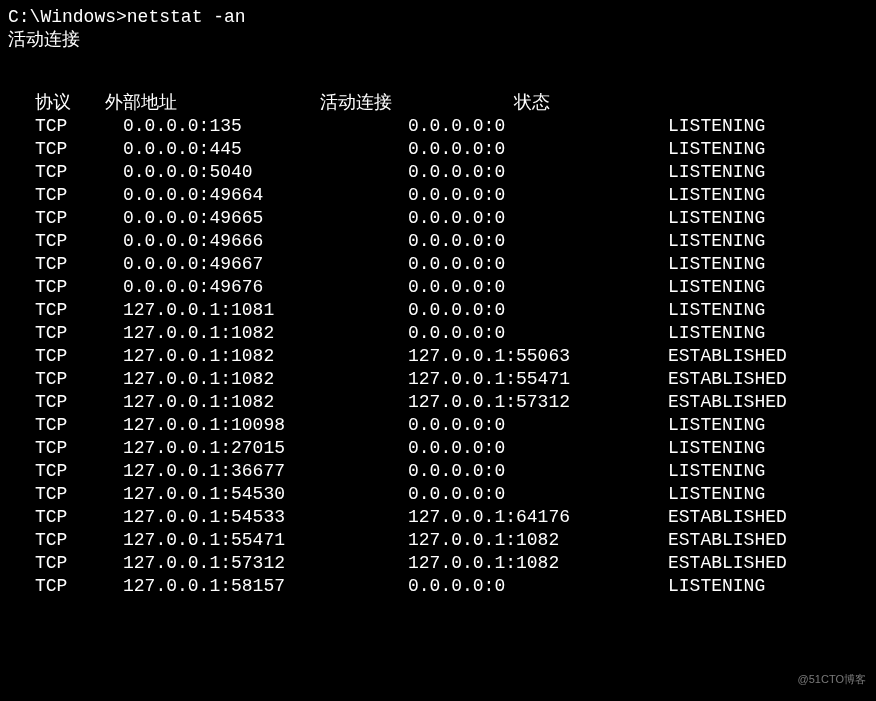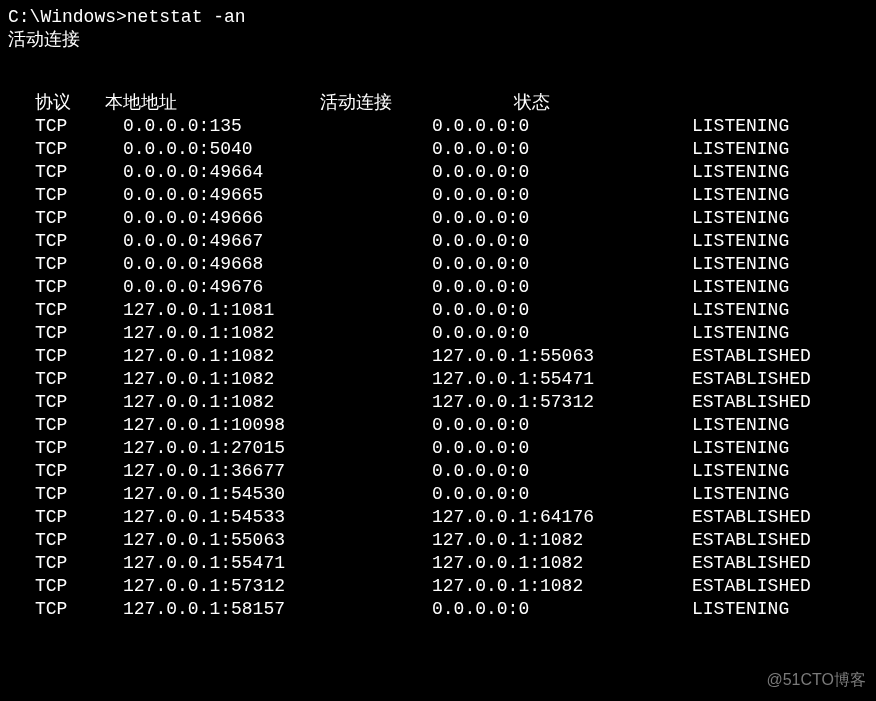--- a/index.html
+++ b/index.html
@@ -35,21 +35,20 @@
       width: 88px;
       font-family: Liberation Mono, monospace;
     }
     .col-local {
       display: inline-block;
       width: 285px;
     }
     .col-foreign {
       display: inline-block;
       width: 260px;
-      margin-left: 24px;
     }
     .col-state {
       display: inline-block;
     }
     .indent {
       display: inline-block;
       width: 27px;
     }
     .hdr-proto {
       display: inline-block;
@@ -61,51 +60,50 @@
     }
     .hdr-foreign {
       display: inline-block;
       width: 194px;
     }
     .watermark {
       position: absolute;
       right: 10px;
       bottom: 10px;
       color: #7a7a7a;
-      font-size: 16px;
+      font-size: 11px;
       font-family: sans-serif;
     }
   </style>
 </head>
 <body>
 
 <div class="prompt-line">C:\Windows&gt;netstat -an</div>
 
 <div class="section-title">活动连接</div>
 
-<div class="header-row"><span class="indent"></span><span class="hdr-proto">协议</span><span class="hdr-local">本地地址</span><span class="hdr-foreign">活动连接</span><span>状态</span></div>
+<div class="header-row"><span class="indent"></span><span class="hdr-proto">协议</span><span class="hdr-local">外部地址</span><span class="hdr-foreign">活动连接</span><span>状态</span></div>
 
 <div id="rows-container">
     <div class="data-row"><span class="indent"></span><span class="col-proto">TCP</span><span class="col-local">0.0.0.0:135</span><span class="col-foreign">0.0.0.0:0</span><span class="col-state">LISTENING</span></div>
+    <div class="data-row"><span class="indent"></span><span class="col-proto">TCP</span><span class="col-local">0.0.0.0:445</span><span class="col-foreign">0.0.0.0:0</span><span class="col-state">LISTENING</span></div>
     <div class="data-row"><span class="indent"></span><span class="col-proto">TCP</span><span class="col-local">0.0.0.0:5040</span><span class="col-foreign">0.0.0.0:0</span><span class="col-state">LISTENING</span></div>
     <div class="data-row"><span class="indent"></span><span class="col-proto">TCP</span><span class="col-local">0.0.0.0:49664</span><span class="col-foreign">0.0.0.0:0</span><span class="col-state">LISTENING</span></div>
     <div class="data-row"><span class="indent"></span><span class="col-proto">TCP</span><span class="col-local">0.0.0.0:49665</span><span class="col-foreign">0.0.0.0:0</span><span class="col-state">LISTENING</span></div>
     <div class="data-row"><span class="indent"></span><span class="col-proto">TCP</span><span class="col-local">0.0.0.0:49666</span><span class="col-foreign">0.0.0.0:0</span><span class="col-state">LISTENING</span></div>
     <div class="data-row"><span class="indent"></span><span class="col-proto">TCP</span><span class="col-local">0.0.0.0:49667</span><span class="col-foreign">0.0.0.0:0</span><span class="col-state">LISTENING</span></div>
-    <div class="data-row"><span class="indent"></span><span class="col-proto">TCP</span><span class="col-local">0.0.0.0:49668</span><span class="col-foreign">0.0.0.0:0</span><span class="col-state">LISTENING</span></div>
     <div class="data-row"><span class="indent"></span><span class="col-proto">TCP</span><span class="col-local">0.0.0.0:49676</span><span class="col-foreign">0.0.0.0:0</span><span class="col-state">LISTENING</span></div>
     <div class="data-row"><span class="indent"></span><span class="col-proto">TCP</span><span class="col-local">127.0.0.1:1081</span><span class="col-foreign">0.0.0.0:0</span><span class="col-state">LISTENING</span></div>
     <div class="data-row"><span class="indent"></span><span class="col-proto">TCP</span><span class="col-local">127.0.0.1:1082</span><span class="col-foreign">0.0.0.0:0</span><span class="col-state">LISTENING</span></div>
     <div class="data-row"><span class="indent"></span><span class="col-proto">TCP</span><span class="col-local">127.0.0.1:1082</span><span class="col-foreign">127.0.0.1:55063</span><span class="col-state">ESTABLISHED</span></div>
     <div class="data-row"><span class="indent"></span><span class="col-proto">TCP</span><span class="col-local">127.0.0.1:1082</span><span class="col-foreign">127.0.0.1:55471</span><span class="col-state">ESTABLISHED</span></div>
     <div class="data-row"><span class="indent"></span><span class="col-proto">TCP</span><span class="col-local">127.0.0.1:1082</span><span class="col-foreign">127.0.0.1:57312</span><span class="col-state">ESTABLISHED</span></div>
     <div class="data-row"><span class="indent"></span><span class="col-proto">TCP</span><span class="col-local">127.0.0.1:10098</span><span class="col-foreign">0.0.0.0:0</span><span class="col-state">LISTENING</span></div>
     <div class="data-row"><span class="indent"></span><span class="col-proto">TCP</span><span class="col-local">127.0.0.1:27015</span><span class="col-foreign">0.0.0.0:0</span><span class="col-state">LISTENING</span></div>
     <div class="data-row"><span class="indent"></span><span class="col-proto">TCP</span><span class="col-local">127.0.0.1:36677</span><span class="col-foreign">0.0.0.0:0</span><span class="col-state">LISTENING</span></div>
     <div class="data-row"><span class="indent"></span><span class="col-proto">TCP</span><span class="col-local">127.0.0.1:54530</span><span class="col-foreign">0.0.0.0:0</span><span class="col-state">LISTENING</span></div>
     <div class="data-row"><span class="indent"></span><span class="col-proto">TCP</span><span class="col-local">127.0.0.1:54533</span><span class="col-foreign">127.0.0.1:64176</span><span class="col-state">ESTABLISHED</span></div>
-    <div class="data-row"><span class="indent"></span><span class="col-proto">TCP</span><span class="col-local">127.0.0.1:55063</span><span class="col-foreign">127.0.0.1:1082</span><span class="col-state">ESTABLISHED</span></div>
     <div class="data-row"><span class="indent"></span><span class="col-proto">TCP</span><span class="col-local">127.0.0.1:55471</span><span class="col-foreign">127.0.0.1:1082</span><span class="col-state">ESTABLISHED</span></div>
     <div class="data-row"><span class="indent"></span><span class="col-proto">TCP</span><span class="col-local">127.0.0.1:57312</span><span class="col-foreign">127.0.0.1:1082</span><span class="col-state">ESTABLISHED</span></div>
     <div class="data-row"><span class="indent"></span><span class="col-proto">TCP</span><span class="col-local">127.0.0.1:58157</span><span class="col-foreign">0.0.0.0:0</span><span class="col-state">LISTENING</span></div>
   </div>
 
 <div class="watermark">@51CTO博客</div>
 
 </body></html>

